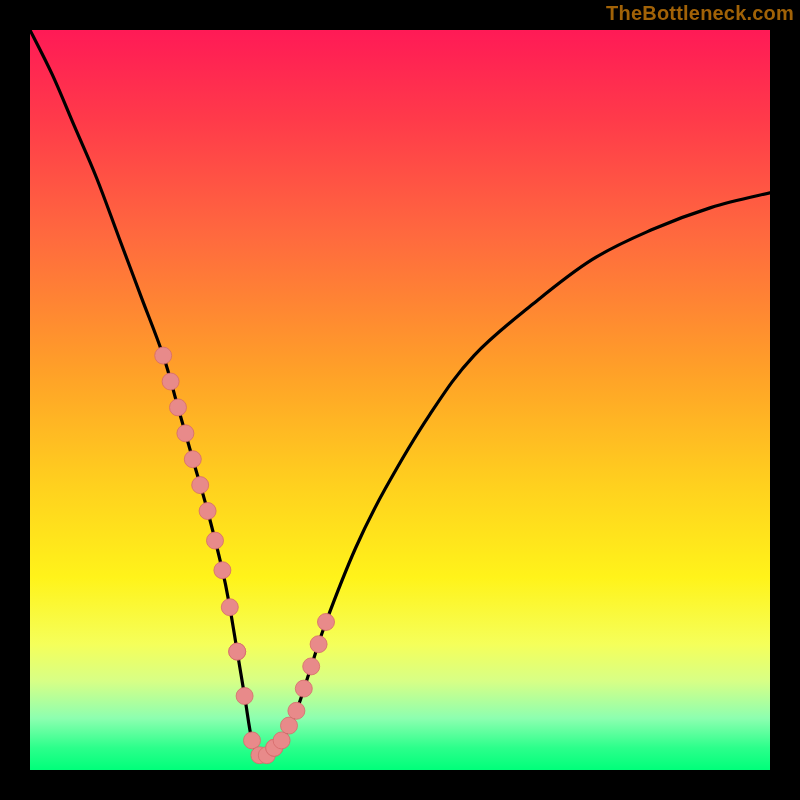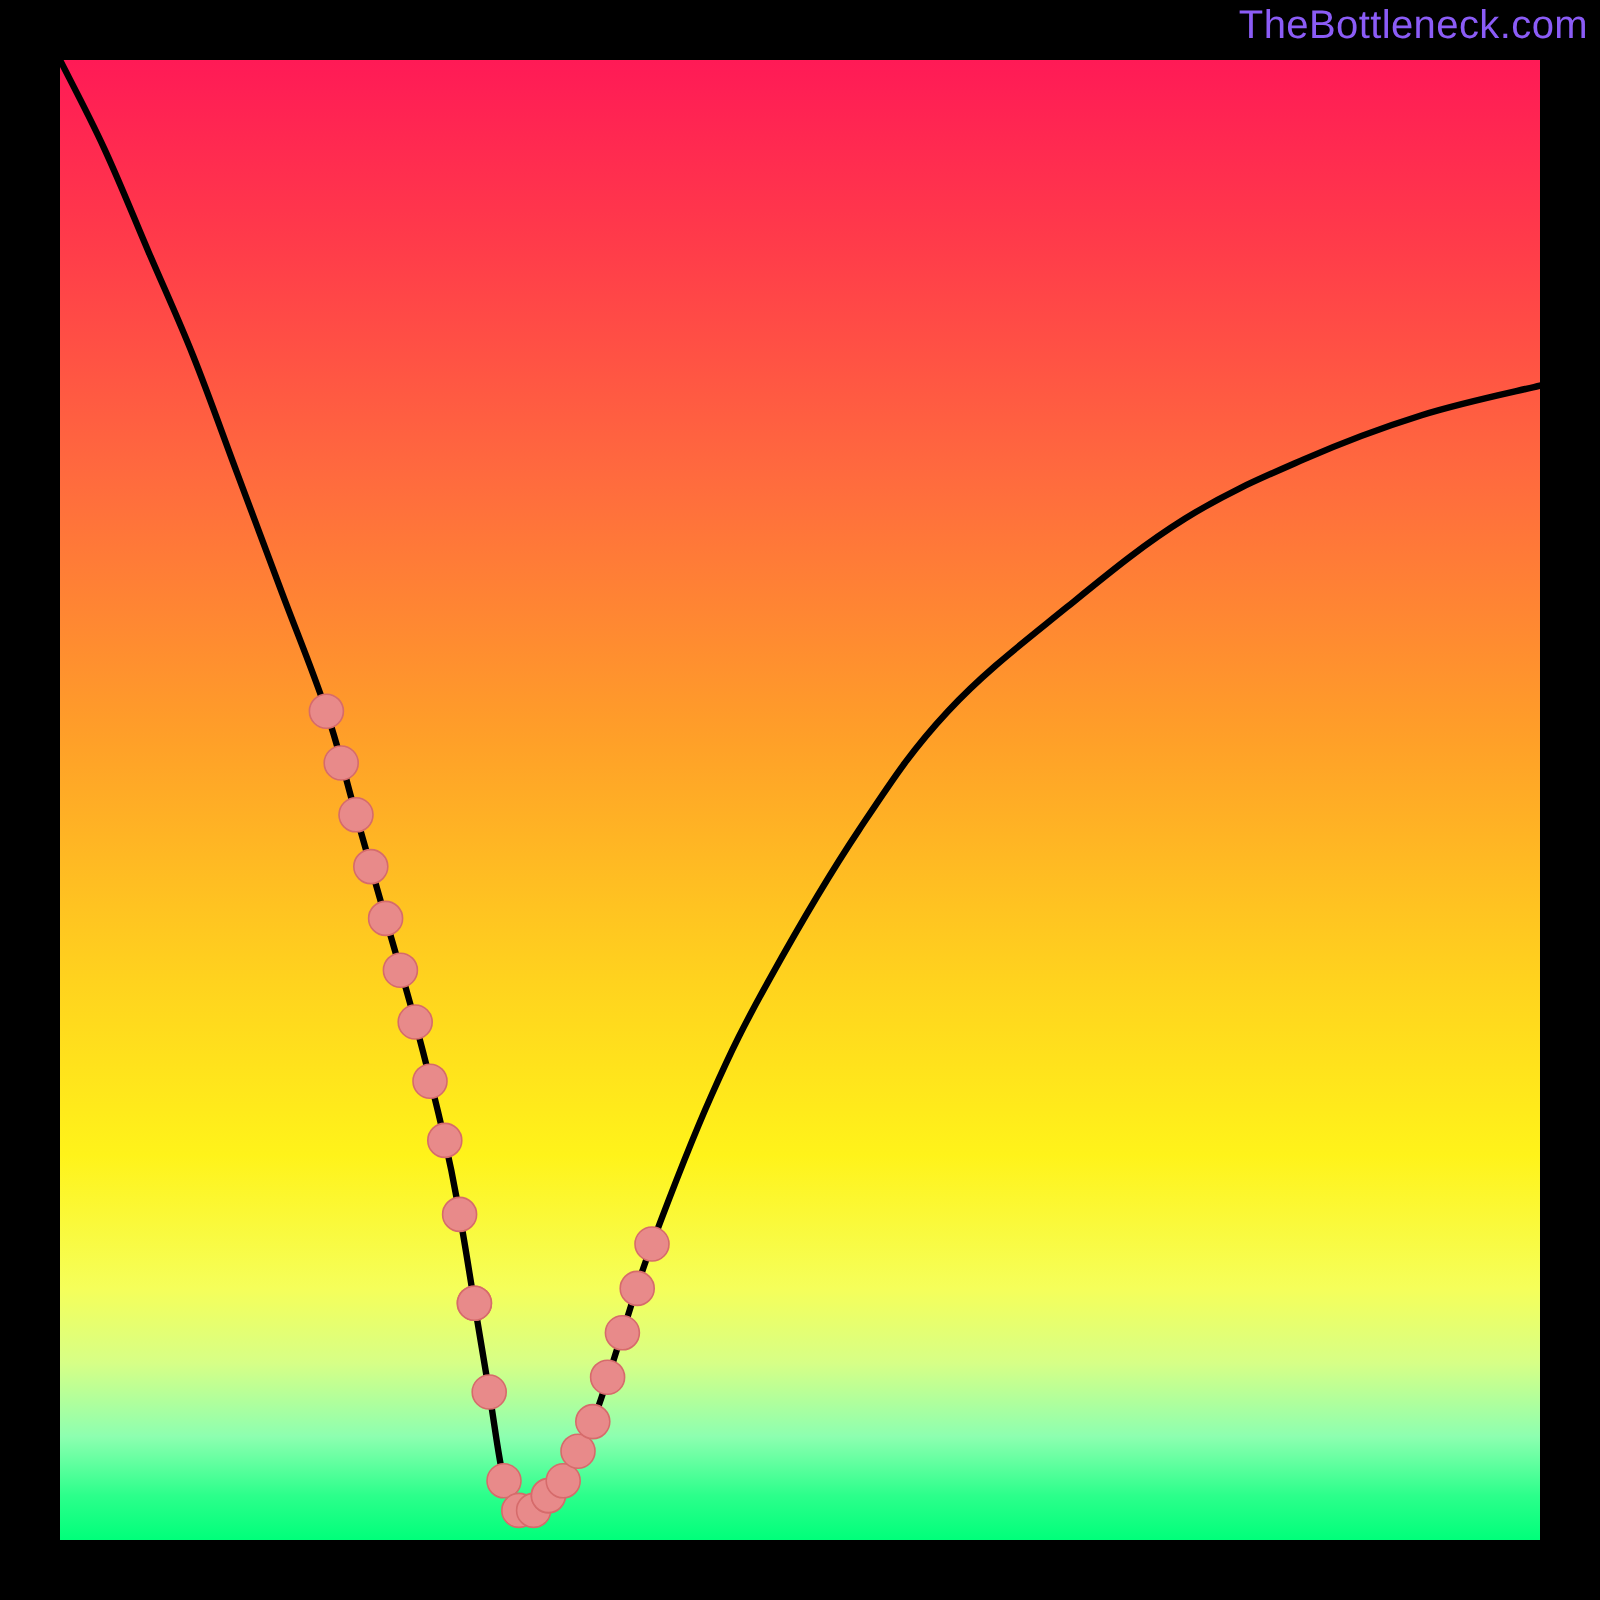--- a/index.html
+++ b/index.html
@@ -36,23 +36,23 @@
       #d7ff86 88%,
       #8dffb0 93%,
       #2cff8b 97%,
       #00ff7a 100%
     );
   }
   .watermark {
     position: absolute;
     top: 2px;
     right: 6px;
-    color: #8b5cf6;
+    color: #a16207;
     font-size: 20px;
-    font-weight: 400;
+    font-weight: 700;
     letter-spacing: 0.2px;
     user-select: none;
   }
   svg.curve {
     position: absolute;
     left: 0;
     top: 0;
     width: 740px;
     height: 740px;
   }

